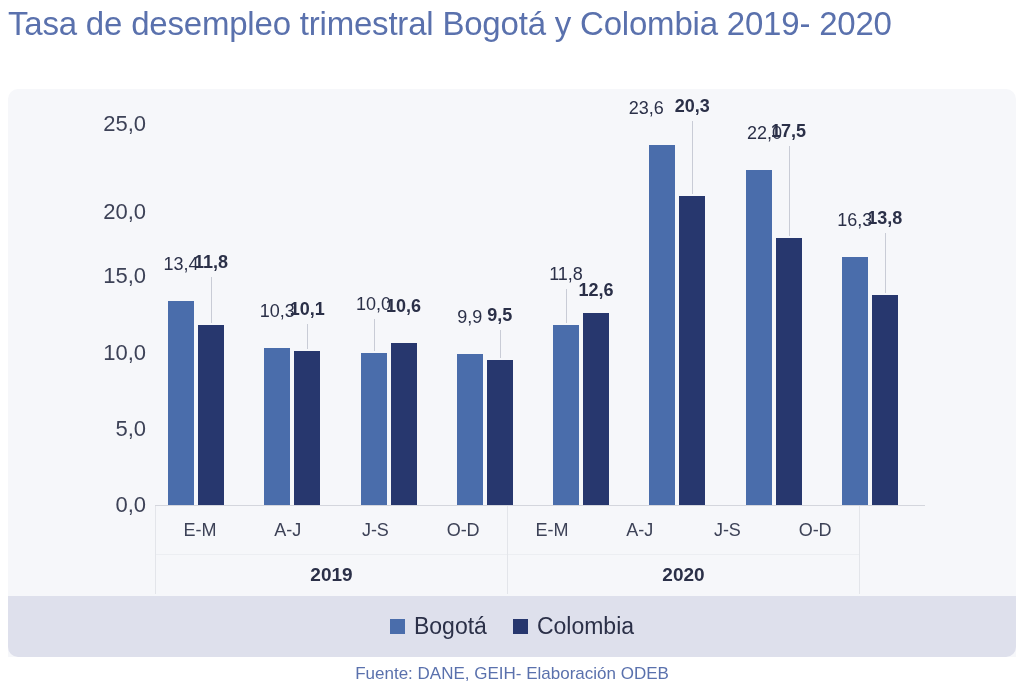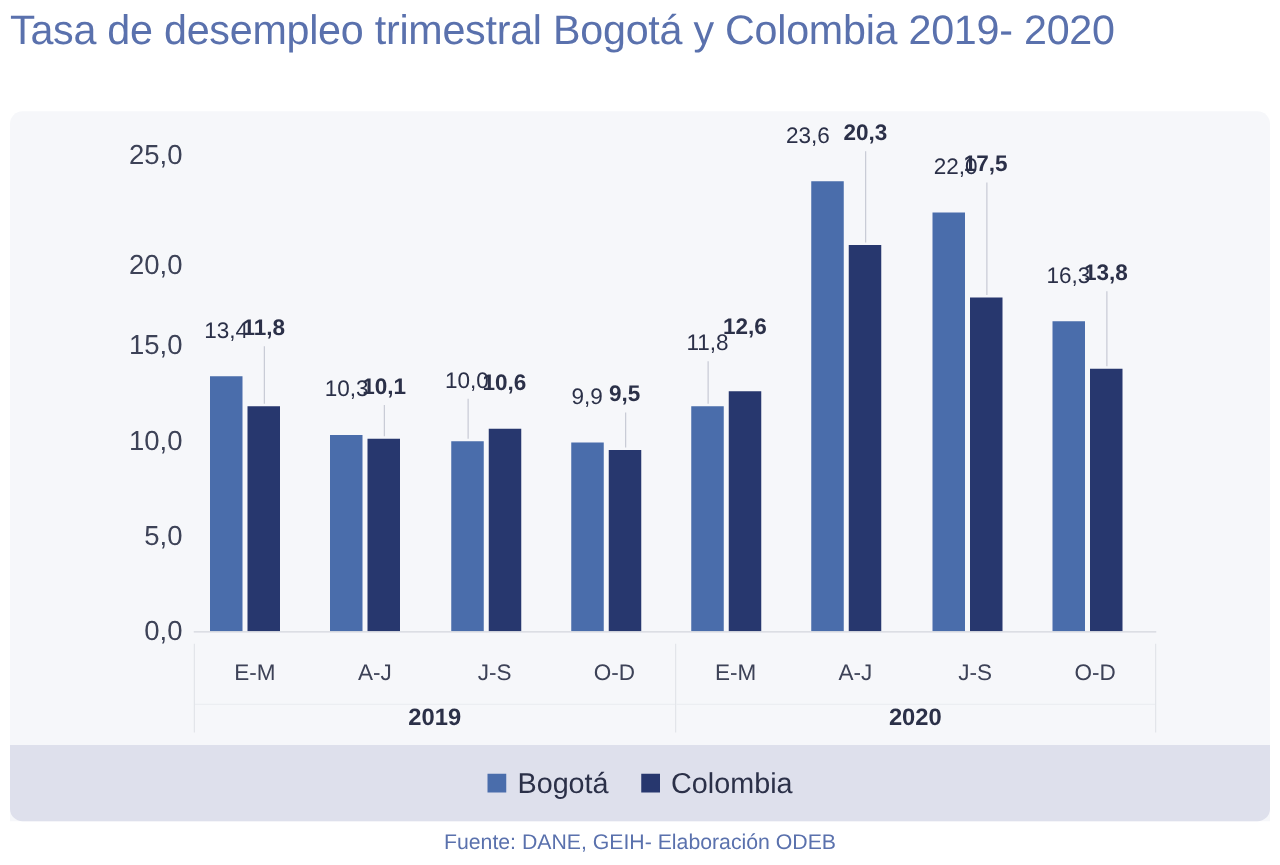--- a/index.html
+++ b/index.html
@@ -105,24 +105,23 @@
     position: absolute;
     width: 1px;
     background: #c9ccd6;
   }
 
   
   #cat-axis {
     position: absolute;
     left: 147px;
     top: 417px;
-    width: 770px;
+    width: 705px;
     height: 88px;
     display: flex;
-    align-items: center;
   }
   .year-block {
     flex: 1 1 0;
     display: flex;
     flex-direction: column;
     border-left: 1px solid #e3e5ea;
     border-right: 1px solid #e3e5ea;
     box-sizing: border-box;
   }
   .year-block:first-child { border-right: none; }
@@ -230,21 +229,21 @@
         <div class="dlabel" style="left: 26px; bottom: 176.876px;">9,9</div>
         <div class="bar colombia" style="height: 144.78px; background: rgb(39, 55, 110);"></div>
         <div class="dlabel bold" style="left: 56px; bottom: 178.876px;">9,5</div>
         <div class="leader" style="left: 56px; bottom: 146.78px; height: 28.096px;"></div>
       </div>
       <div class="group" style="left: 385px; width: 96.25px;">
         <div class="bar bogota" style="height: 179.832px; background: rgb(74, 109, 171);"></div>
         <div class="dlabel" style="left: 26px; bottom: 220.024px;">11,8</div>
         <div class="leader" style="left: 26px; bottom: 181.832px; height: 34.192px;"></div>
         <div class="bar colombia" style="height: 192.024px; background: rgb(39, 55, 110);"></div>
-        <div class="dlabel bold" style="left: 56px; bottom: 233px; margin-top: 40px;">12,6</div>
+        <div class="dlabel bold" style="left: 56px; bottom: 204px; margin-top: 40px;">12,6</div>
       </div>
       <div class="group" style="left: 481.25px; width: 96.25px;">
         <div class="bar bogota" style="height: 359.664px; background: rgb(74, 109, 171);"></div>
         <div class="dlabel" style="left: 10px; bottom: 385.664px; text-align: center;">23,6</div>
         <div class="bar colombia" style="height: 309.372px; background: rgb(39, 55, 110);"></div>
         <div class="dlabel bold" style="left: 56px; bottom: 387.664px;">20,3</div>
         <div class="leader" style="left: 56px; bottom: 311.372px; height: 72.292px;"></div>
       </div>
       <div class="group" style="left: 577.5px; width: 96.25px;">
         <div class="bar bogota" style="height: 335.28px; background: rgb(74, 109, 171);"></div>

